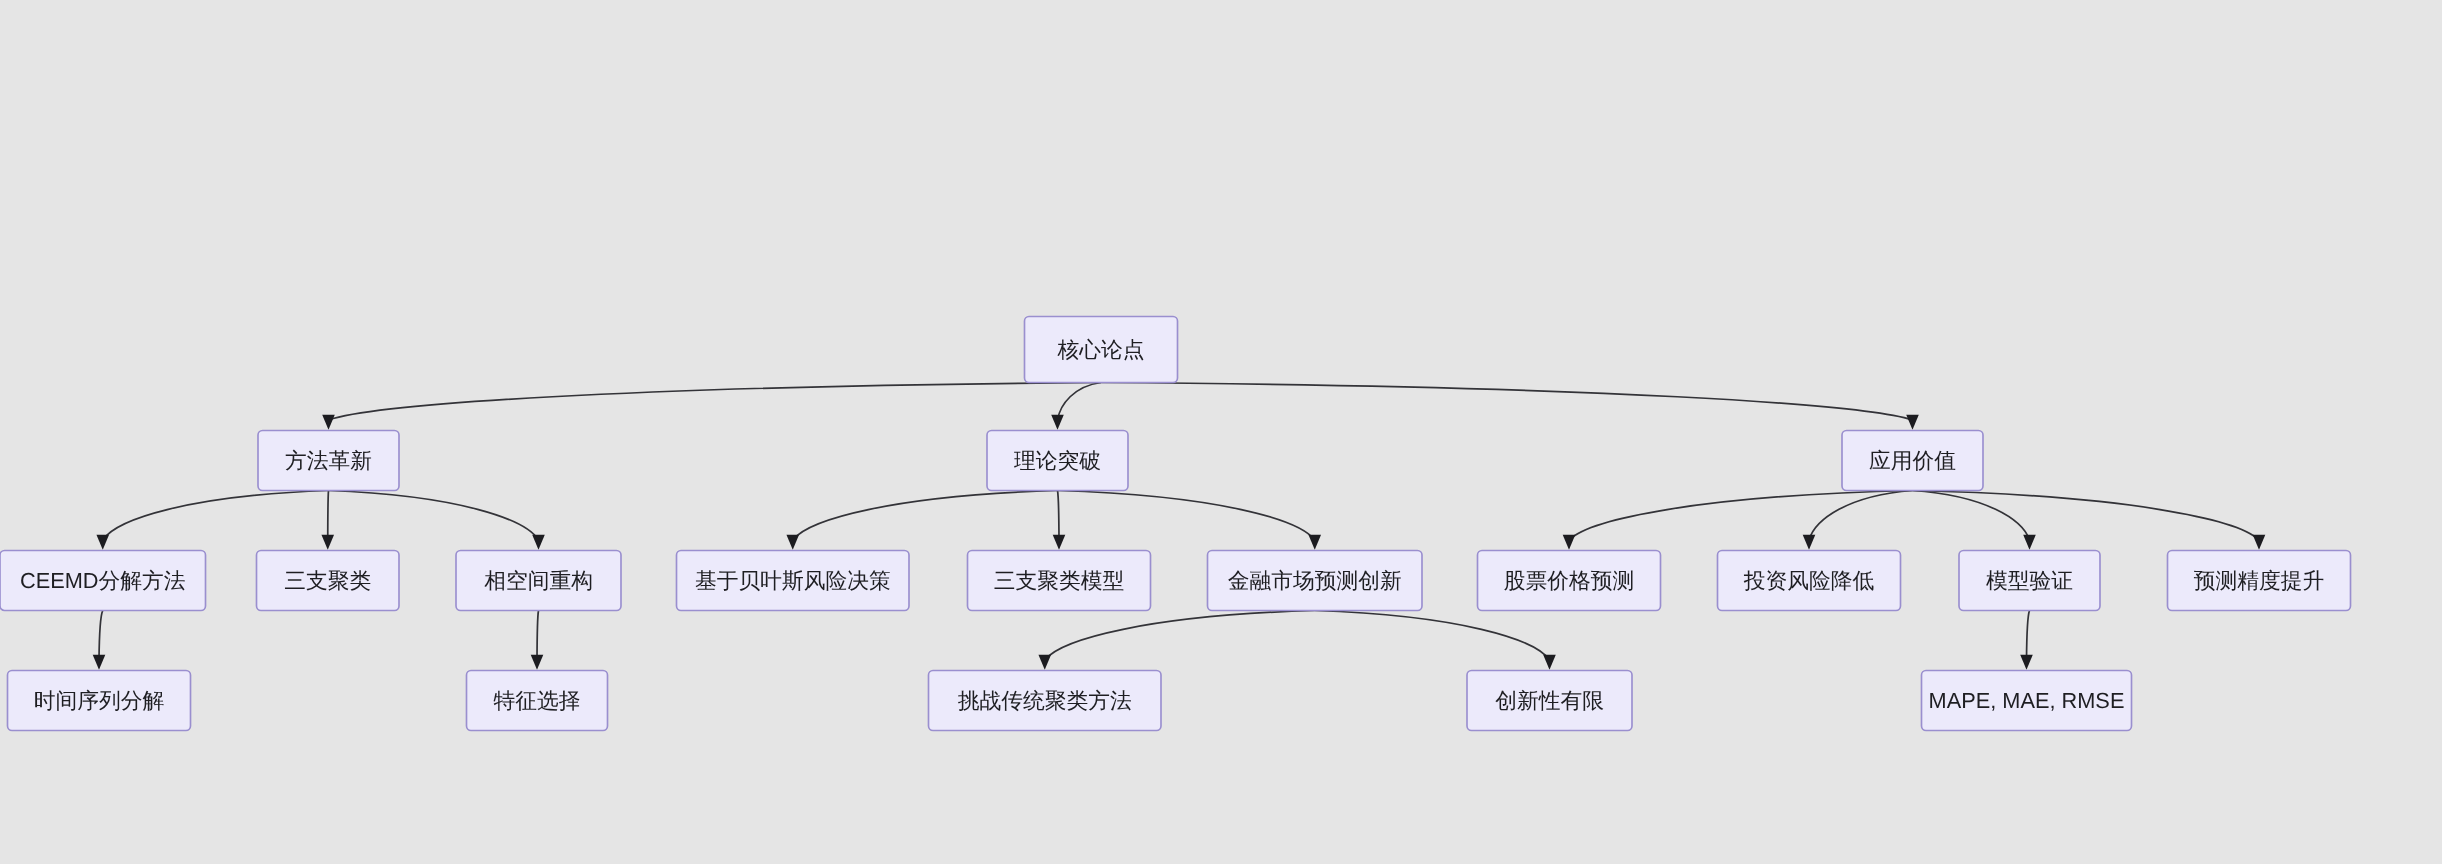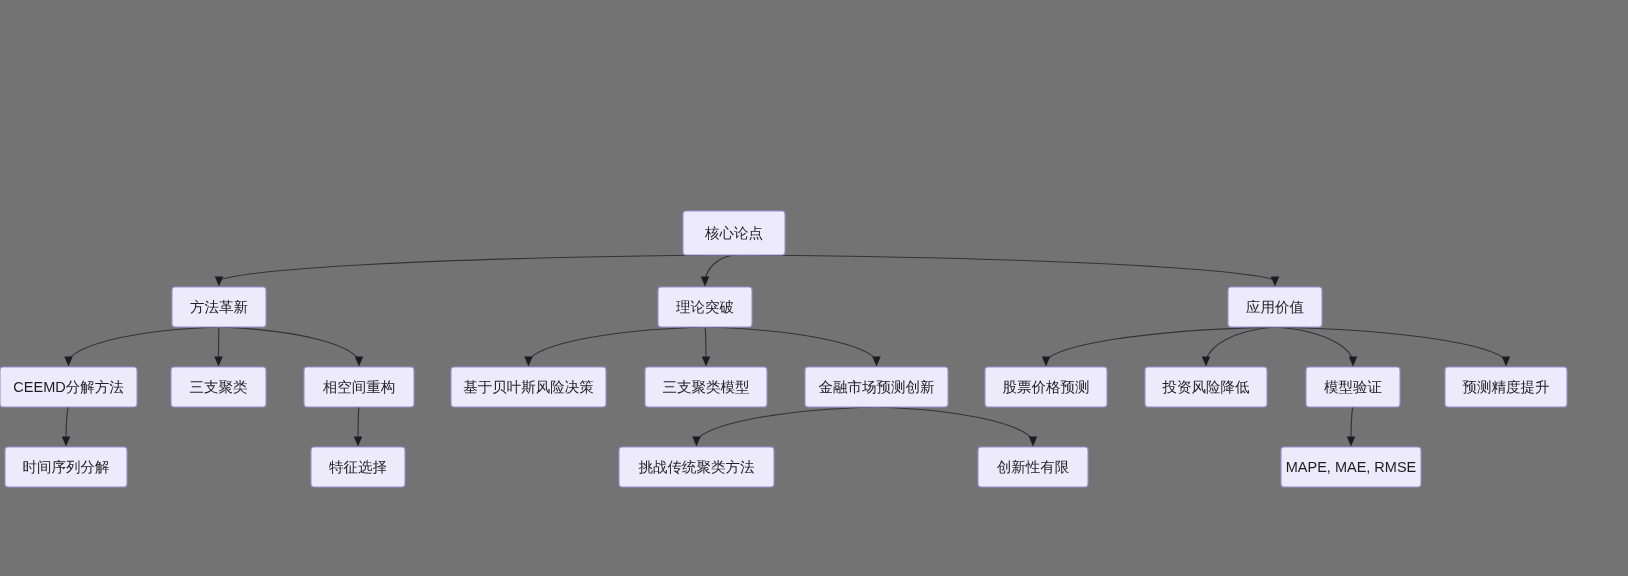--- a/index.html
+++ b/index.html
@@ -10,21 +10,21 @@
   body {
     width: 1628px;
     height: 576px;
     overflow: hidden;
     font-family: "Liberation Sans", "DejaVu Sans", sans-serif;
   }
   #diagram-root {
     position: relative;
     width: 1628px;
     height: 576px;
-    background: #737373;
+    background: #e5e5e5;
   }
   svg#flow-svg {
     position: absolute;
     left: 0;
     top: 0;
     width: 1628px;
     height: 576px;
     display: block;
   }
   .node-rect {

